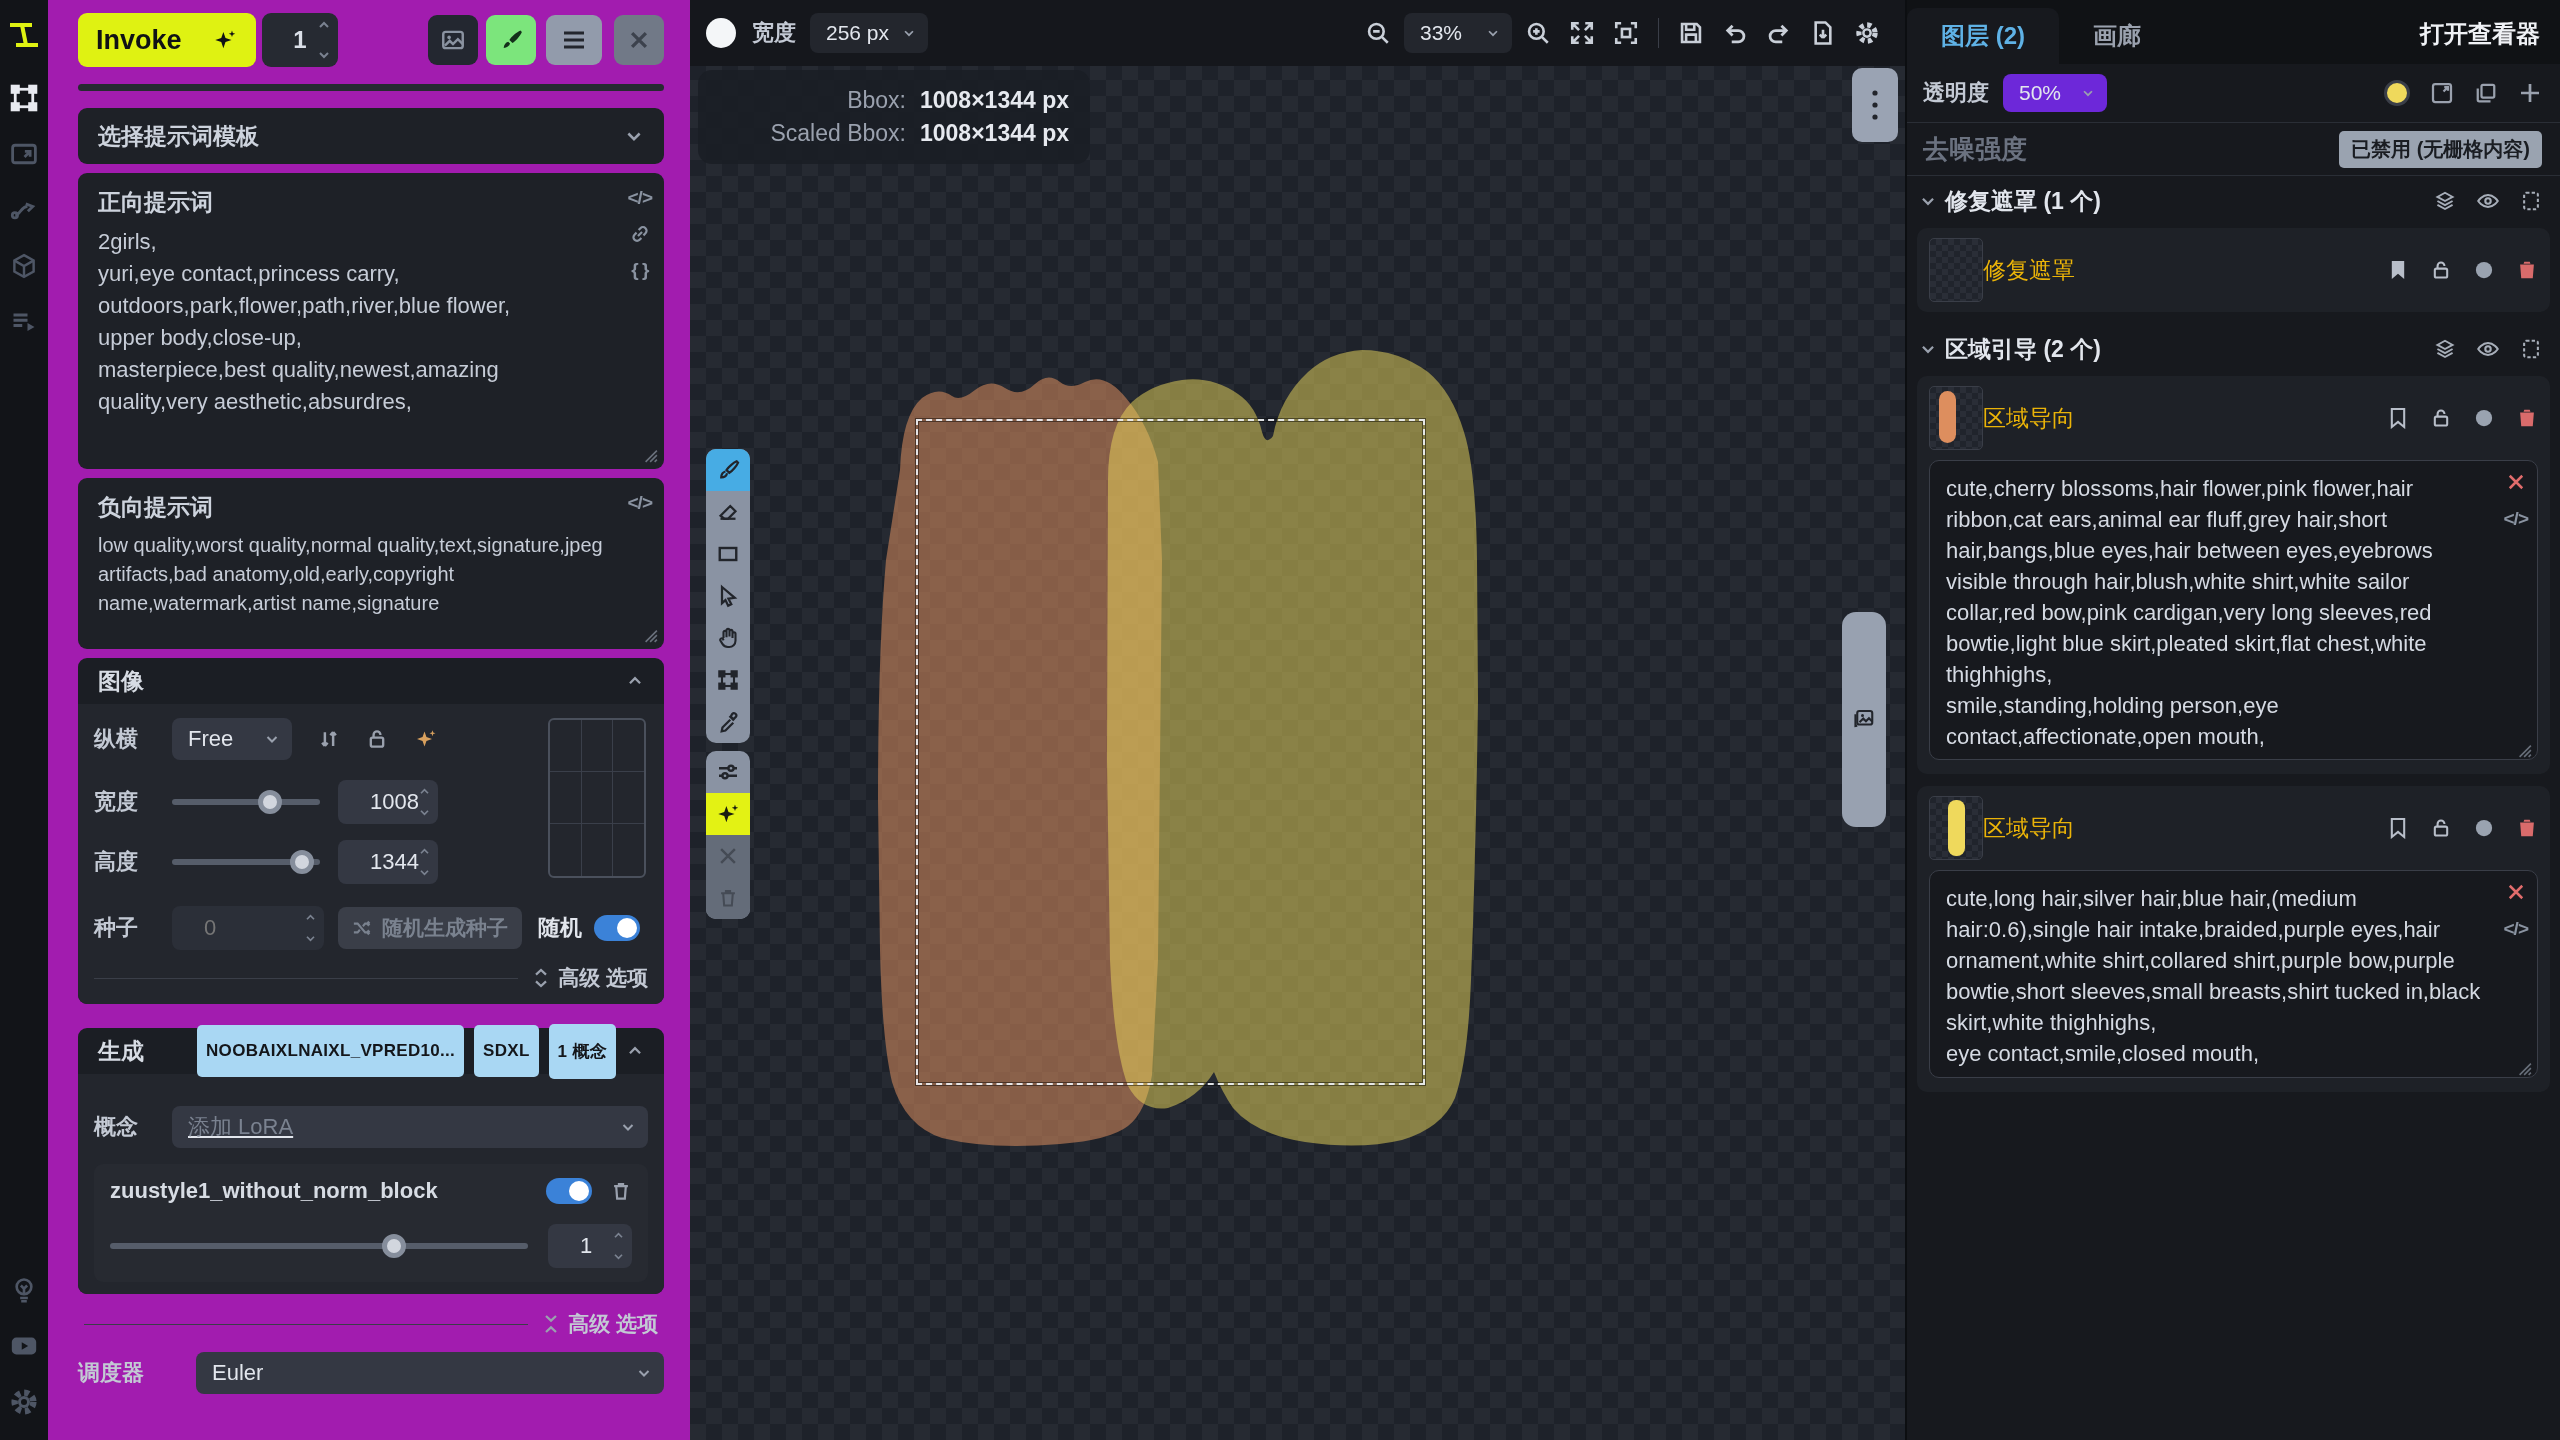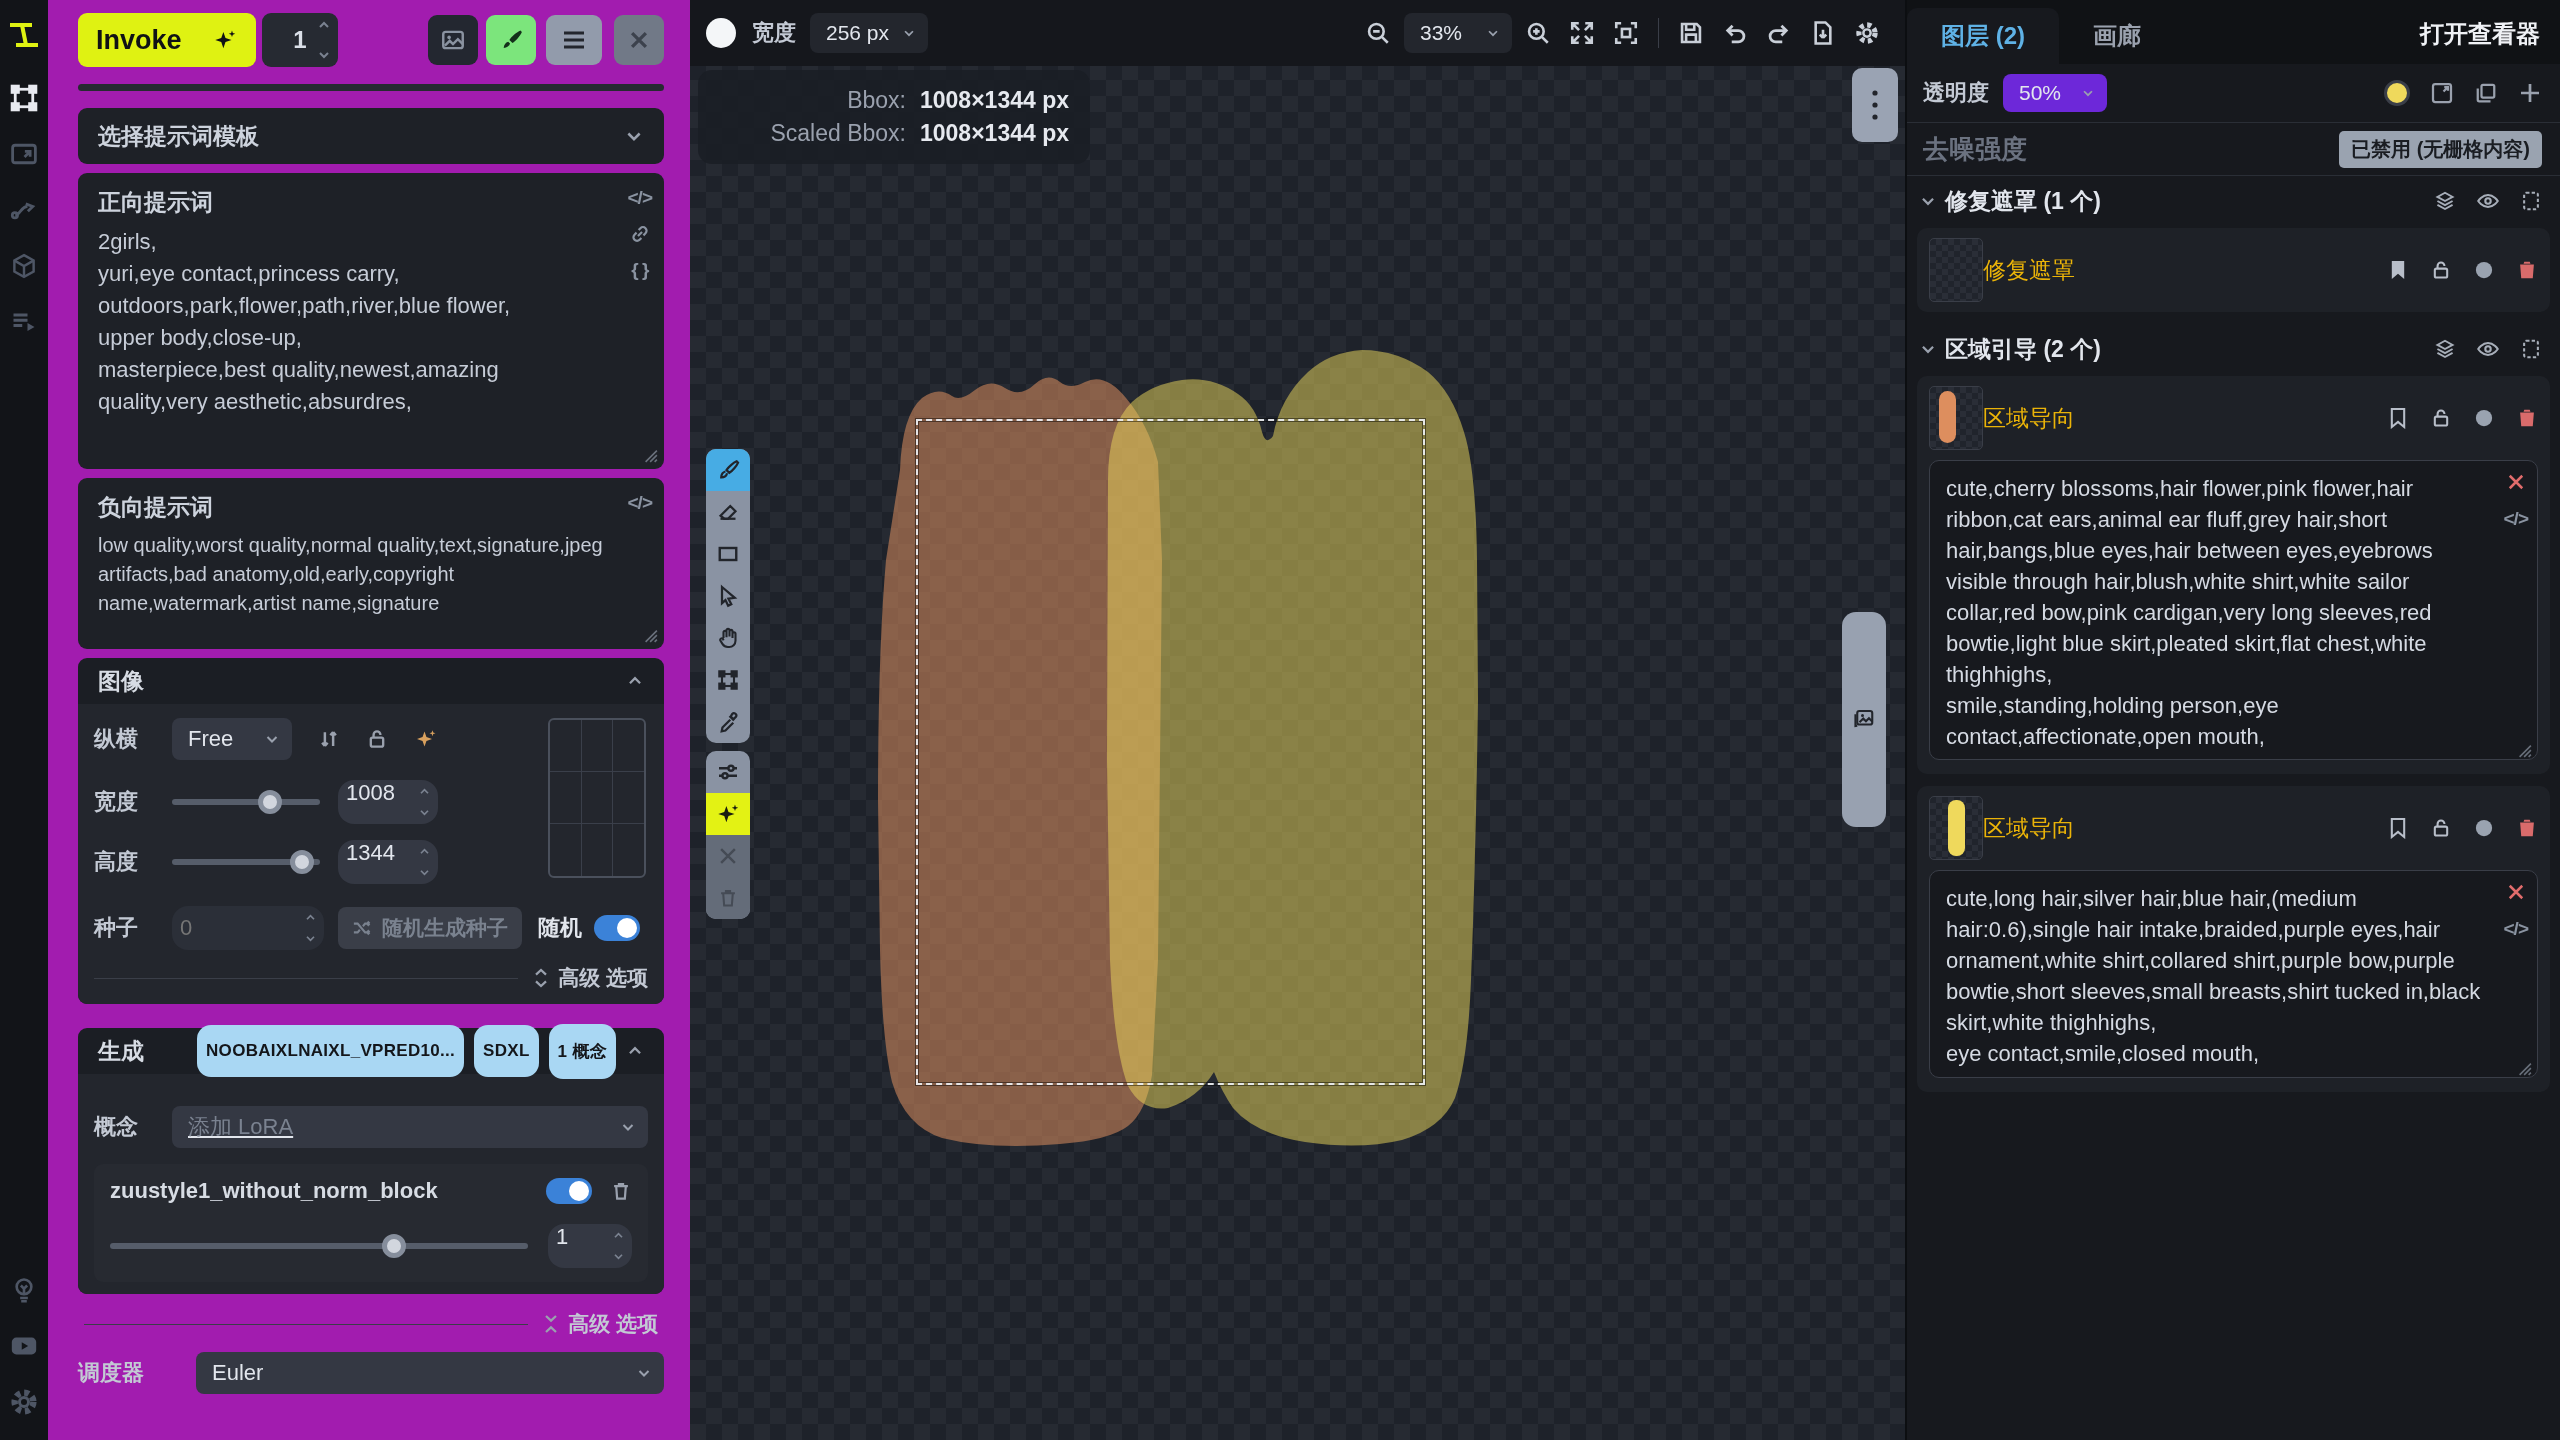--- a/index.html
+++ b/index.html
@@ -37,28 +37,28 @@
 
   .section-card { background:#1B1E24; border-radius:9px; margin-top:9px; }
   .section-head { height:46px; display:flex; align-items:center; justify-content:space-between; padding:0 20px; cursor:pointer; }
   .section-title { font-size:23px; font-weight:bold; color:#D7DCE4; }
   .section-body { background:#23262D; border-radius:0 0 9px 9px; padding:14px 16px 12px 16px; }
 
   .frow { display:flex; align-items:center; }
   .flabel { width:78px; font-size:22px; font-weight:bold; color:#C3C9D4; flex:none; }
   .select { background:#343843; border-radius:8px; height:42px; display:flex; align-items:center; justify-content:space-between; padding:0 12px 0 16px; font-size:22px; color:#E2E6ED; cursor:pointer; }
   .select .ph { color:#7A8290; }
-  .numbox { background:#343843; border-radius:16px; height:44px; position:relative; display:flex; padding-left:8px; font-size:22px; color:#E2E6ED; cursor:text; }
+  .numbox { background:#343843; border-radius:8px; height:44px; position:relative; display:flex; align-items:center; padding-left:32px; font-size:22px; color:#E2E6ED; cursor:text; }
   .slider { position:relative; height:6px; background:#565D6A; border-radius:3px; flex:1; cursor:pointer; }
   .slider .knob { position:absolute; top:50%; transform:translate(-50%,-50%); width:24px; height:24px; border-radius:50%; background:#D2D6DE; border:5px solid #868E9C; }
   .adv-row { display:flex; align-items:center; margin-top:14px; }
   .adv-row .line { flex:1; height:1px; background:#3A3E48; margin-right:14px; }
   .adv-label { font-size:21px; font-weight:bold; color:#C3C9D4; margin-left:8px; }
 
-  .badge { background:#A9D7F3; color:#14161A; font-weight:bold; font-size:17px; border-radius:14px; padding:16px 9px; letter-spacing:.3px; }
+  .badge { background:#A9D7F3; color:#14161A; font-weight:bold; font-size:17px; border-radius:5px; padding:16px 9px; letter-spacing:.3px; }
   .lora-card { background:#272A31; border-radius:9px; padding:14px 16px; margin-top:16px; }
   .toggle { width:46px; height:26px; border-radius:13px; background:#3B82D8; position:relative; cursor:pointer; flex:none; }
   .toggle .tknob { position:absolute; right:3px; top:3px; width:20px; height:20px; border-radius:50%; background:#FFFFFF; }
 
   
   #canvas { position:absolute; left:690px; top:0; width:1215px; height:1440px;
     background:repeating-conic-gradient(#262A32 0% 25%, #1E222A 0% 50%) 0 0/32px 32px; }
   #canvas-toolbar { position:absolute; left:0; top:0; width:100%; height:66px; background:#15171C; display:flex; align-items:center; padding:0 16px; }
   .tb-icon { width:44px; height:44px; display:flex; align-items:center; justify-content:center; color:#C9CFD8; cursor:pointer; }
   #bbox-overlay { position:absolute; left:8px; top:70px; width:392px; border-radius:14px; background:rgba(26,29,36,.85); padding:14px 18px; }

